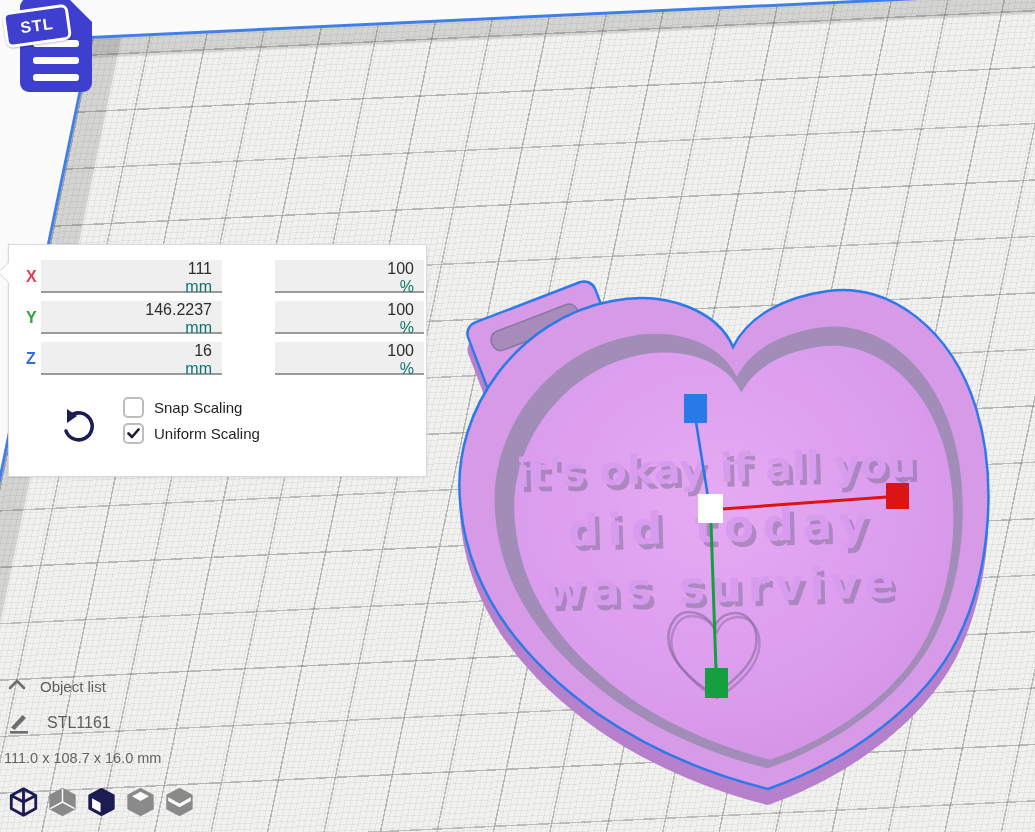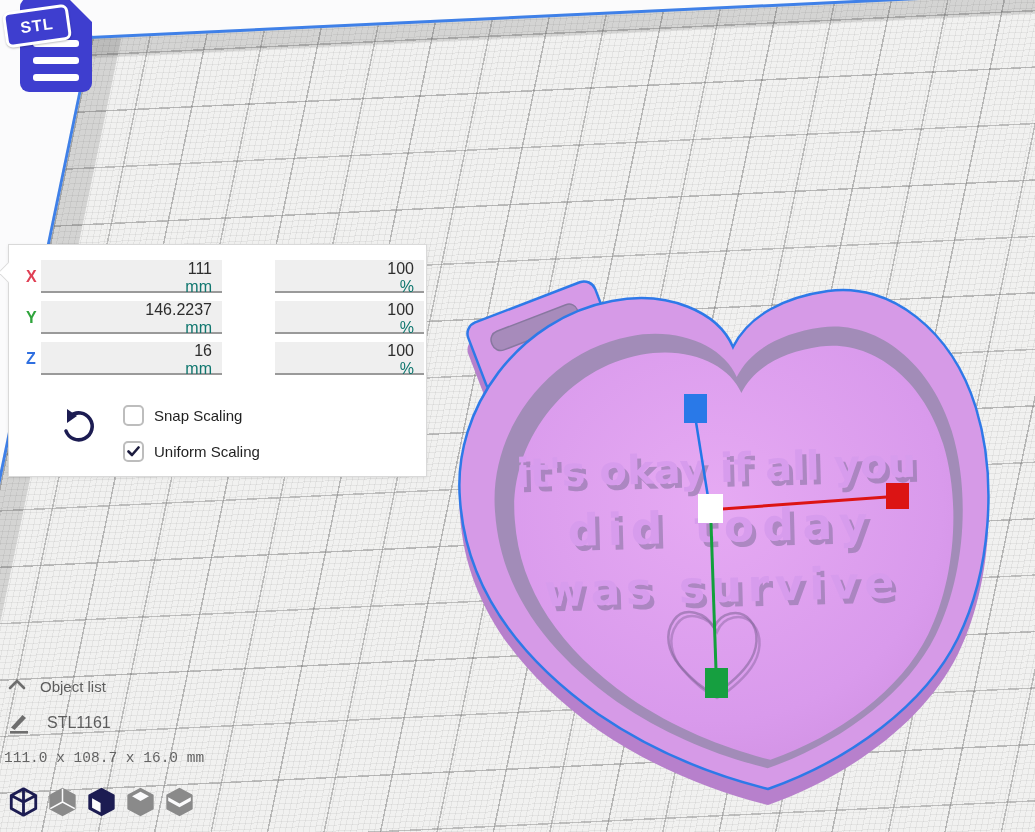--- a/index.html
+++ b/index.html
@@ -51,31 +51,31 @@
   .axis-x .axis-label{color:#e04055}.axis-y .axis-label{color:#2fa43c}.axis-z .axis-label{color:#2f6fe0}
   .field{
     position:absolute;top:0;height:33px;background:#efefef;border-bottom:2px solid #9a9a9a;
     display:flex;align-items:flex-end;justify-content:space-between;box-sizing:border-box;padding:0 10px;
     font-size:16px;color:#2d2d2d;cursor:text;flex-direction:column;
   }
   .field .unit{color:#0f766e;}
   .field.mm{left:32px;width:181px;}
   .field.pct{left:224px;width:149px;margin-left:42px;}
   .reset-btn{position:absolute;left:46px;top:158px;width:42px;height:42px;cursor:pointer;}
-  .chk-row{position:absolute;left:114px;height:24px;display:flex;align-items:center;margin-top:8px;}
-  .chk-row.c0{top:150px}.chk-row.c1{top:186px}
+  .chk-row{position:absolute;left:114px;height:24px;display:flex;align-items:center;}
+  .chk-row.c0{top:150px}.chk-row.c1{top:176px}
   .chk-box{width:21px;height:21px;background:#fff;border:2px solid #bdbdbd;border-radius:5px;
     display:flex;align-items:center;justify-content:center;cursor:pointer;box-sizing:border-box;}
   .chk-label{margin-left:10px;font-size:15px;color:#1f1f1f;}
   
   .objlist-header{position:absolute;left:8px;top:678px;display:flex;align-items:flex-start;cursor:pointer;}
   .objlist-header .txt{margin-left:14px;font-size:15px;color:#5d5d5d;}
   .objlist-item{position:absolute;left:8px;top:712px;display:flex;align-items:center;}
   .objlist-item .txt{margin-left:17px;font-size:16px;color:#5d5d5d;}
-  .dims-text{position:absolute;left:4px;top:750px;font-size:14.5px;color:#636363;font-family:Liberation Mono, monospace;}
+  .dims-text{position:absolute;left:4px;top:750px;font-size:14.5px;color:#636363;}
   
   .view-toolbar{position:absolute;left:8px;top:786px;display:flex;gap:8px;}
   .view-btn{width:31px;height:32px;cursor:pointer;}
   
   .model-svg{position:absolute;left:0;top:0;}
 </style>
 </head>
 <body>
 
 <div class="viewport">

